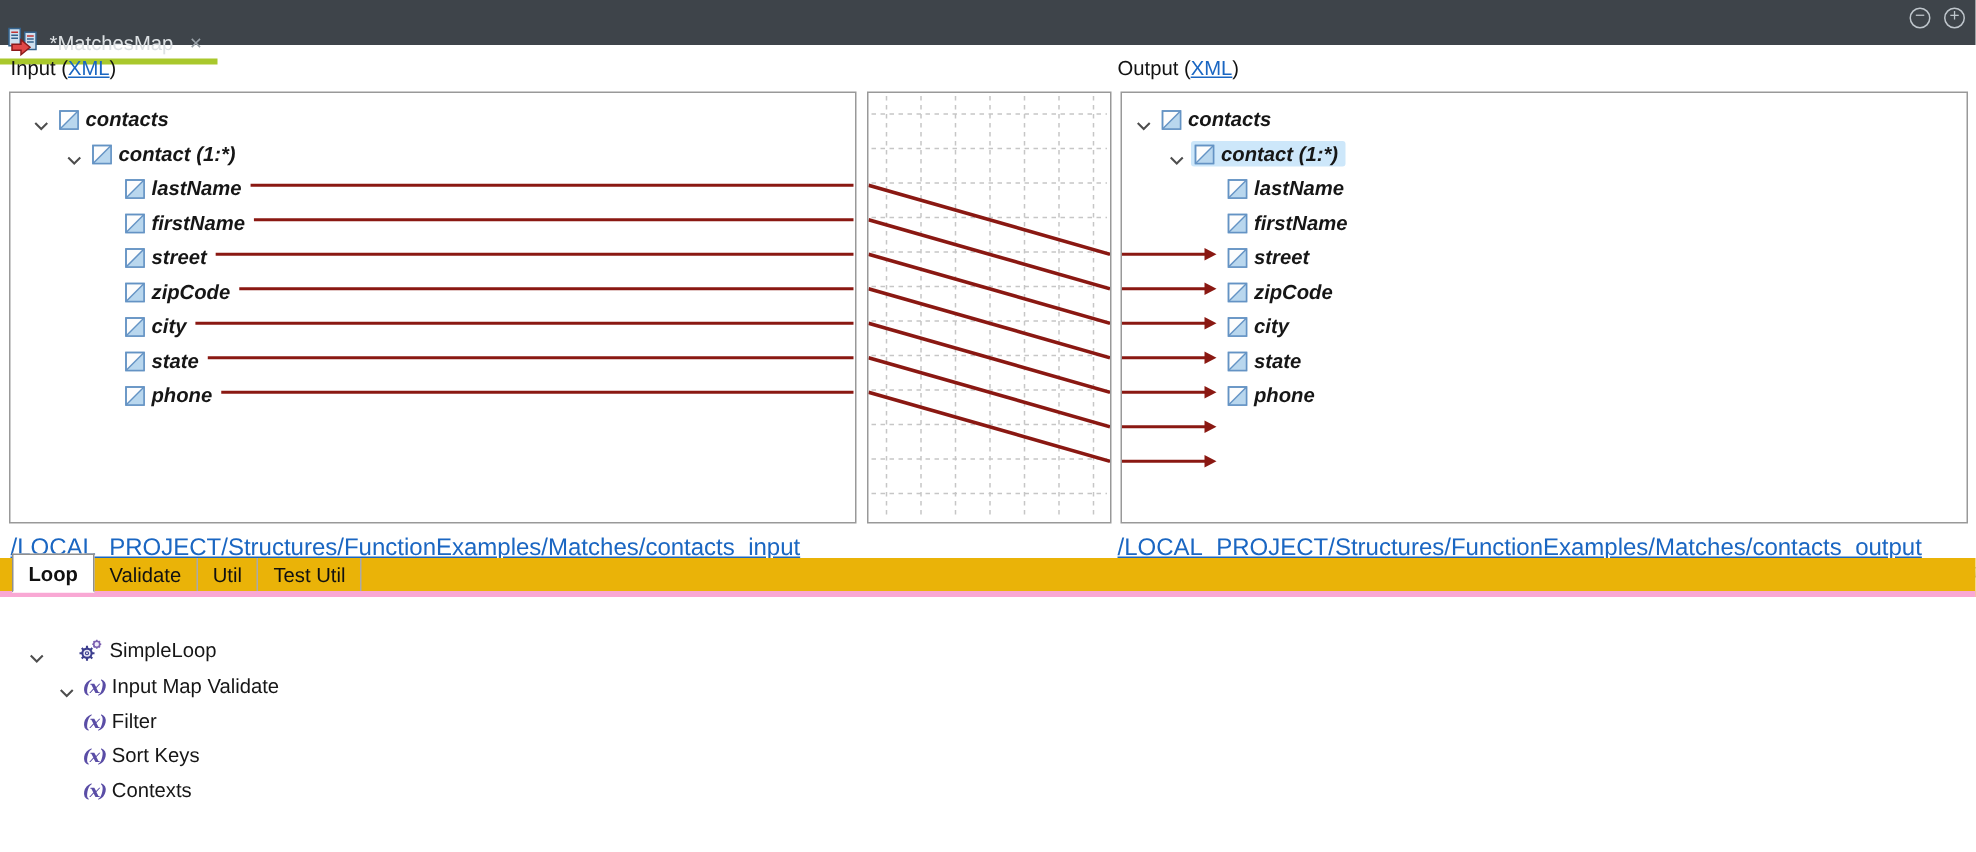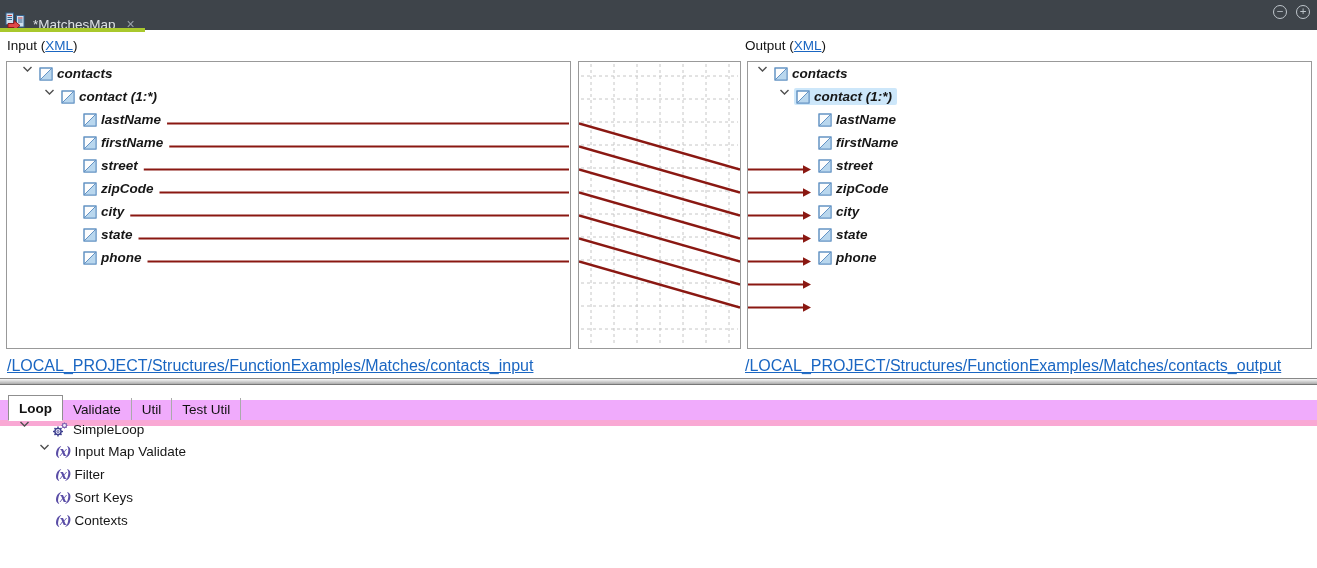--- a/index.html
+++ b/index.html
@@ -1,22 +1,22 @@
 <!DOCTYPE html>
 <html style="--tab_bar_bg: #3e444a; --tab_accent: #a9c82c; --mapping_line: #8a1812; --link: #1a66c2; --selection: #cde7fa; --grid: #c6c6c6;"><head>
 <meta charset="utf-8">
 <style>
   html,body{margin:0;padding:0}
   body{width:1317px;height:568px;position:relative;overflow:hidden;background:#fff;
        font-family:"Liberation Sans",sans-serif;}
 
   
   .tabbar{position:absolute;left:0;top:0;width:100%;height:30px;background:var(--tab_bar_bg,#3e444a);}
-  .etab{position:relative;height:30px;display:inline-flex;align-items:flex-end;gap:7px;
-        padding:2px 10px 0 5px;cursor:pointer}
+  .etab{position:relative;height:30px;display:inline-flex;align-items:center;gap:7px;
+        padding:13px 10px 0 5px;cursor:pointer}
   .etab-title{color:#dde1e4;font-size:13.5px}
   .etab-close{color:#9aa2a9;font-size:14px;margin-left:4px;cursor:pointer}
   .accent{position:absolute;left:0;bottom:0;width:100%;height:4px;background:var(--tab_accent,#a9c82c)}
   .winbtns{position:absolute;right:7px;top:5px;display:flex;gap:9px}
   .circ{width:14px;height:14px;border:1.3px solid #bfc6cc;border-radius:50%;color:#bfc6cc;
         font-size:11.5px;line-height:11.5px;text-align:center;cursor:pointer;box-sizing:border-box}
 
   
   .hdr{position:absolute;top:38px;height:20px;font-size:13.5px;color:#121212;white-space:pre}
   .xlink{color:var(--link,#1a66c2);text-decoration:underline;cursor:pointer}
@@ -25,39 +25,39 @@
 
   
   .panel{position:absolute;top:61px;height:288px;background:#fff;border:1px solid #999;box-sizing:border-box}
   #left-panel{left:6px;width:565px}
   #mid-panel{left:578px;width:163px}
   #right-panel{left:747px;width:565px}
   .tree{position:relative;z-index:2;padding-top:3px}
   .wires{position:absolute;left:0;top:0;z-index:1;pointer-events:none}
 
   
-  .trow{height:23px;display:flex;align-items:flex-start;font-size:13.5px;color:#161616}
+  .trow{height:23px;display:flex;align-items:flex-end;font-size:13.5px;color:#161616}
   .chev{width:20px;display:flex;justify-content:center;align-items:center}
   .ico{display:flex;align-items:center;justify-content:center;min-width:15px}
   .lbl{margin-left:4px;white-space:pre}
   .bi{font-weight:bold;font-style:italic}
   .gray{color:#9b9b9b}
   .rc{display:flex;align-items:center;padding:1px 5px 1px 1px;border-radius:2px}
   .rc.selected{background:var(--selection,#cde7fa)}
   .fx{font-family:"DejaVu Serif",serif;font-style:italic;font-size:12px;color:#5a4da6;
       font-weight:bold;letter-spacing:-1px;white-space:pre}
 
   
   .splitter{position:absolute;left:0;top:378px;width:100%;height:7px;box-sizing:border-box;
             background:linear-gradient(#f8f8f8,#ababab);border-top:1px solid #888;
             border-bottom:1px solid #777;cursor:row-resize}
 
   
-  .tabstrip{position:absolute;left:0;top:400px;width:100%;height:26px;display:flex;align-items:flex-end;
-            padding-left:8px;box-sizing:border-box;border-bottom:6px solid #f9a8d4;background:#f0abfc}
+  .tabstrip{position:absolute;left:0;top:372px;width:100%;height:26px;display:flex;align-items:flex-end;
+            padding-left:8px;box-sizing:border-box;border-bottom:4px solid #f9a8d4;background:#eab308}
   .btab{display:flex;align-items:center;height:22px;padding:0 10px;font-size:13.5px;color:#111;
         cursor:pointer;border-right:1px solid #aaa;box-sizing:border-box}
   .btab.active{height:26px;font-weight:bold;border:1px solid #8f8f8f;border-bottom:1px solid #fff;
                margin-bottom:-1px;background:#fff;z-index:1}
 
   #loop-tree{position:absolute;left:0;top:420px;width:700px}
 </style>
 </head>
 <body>
 

